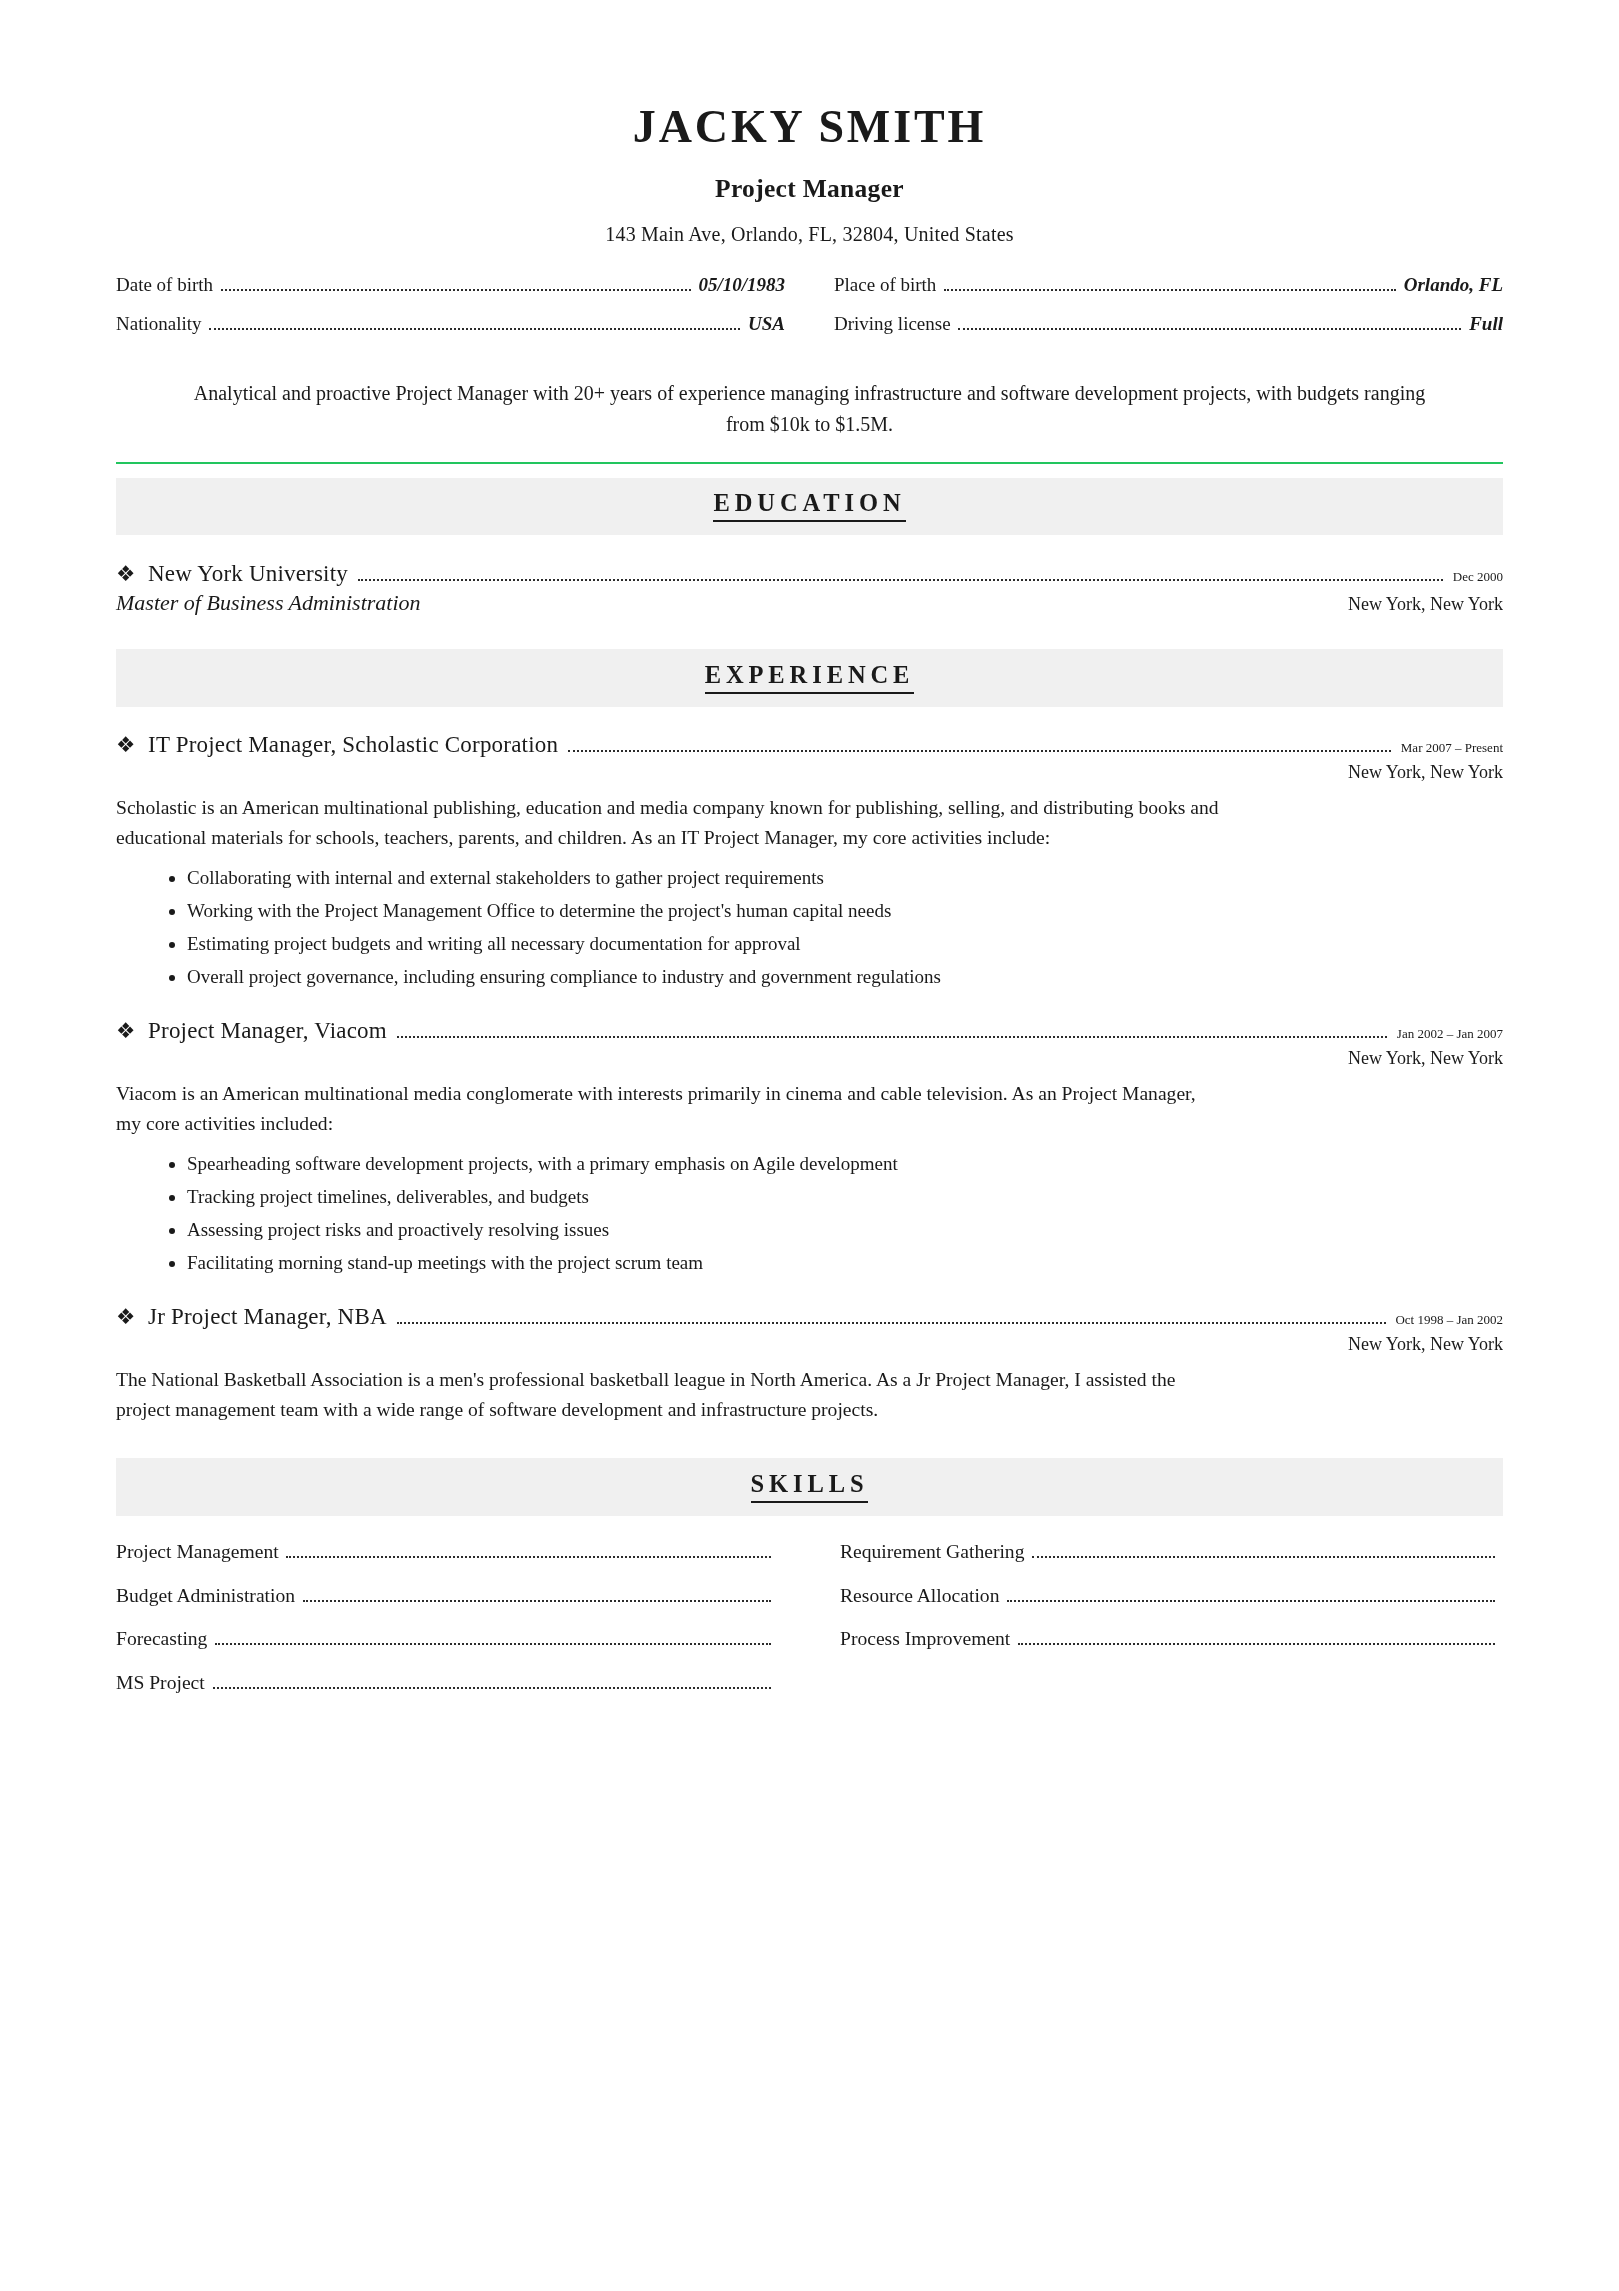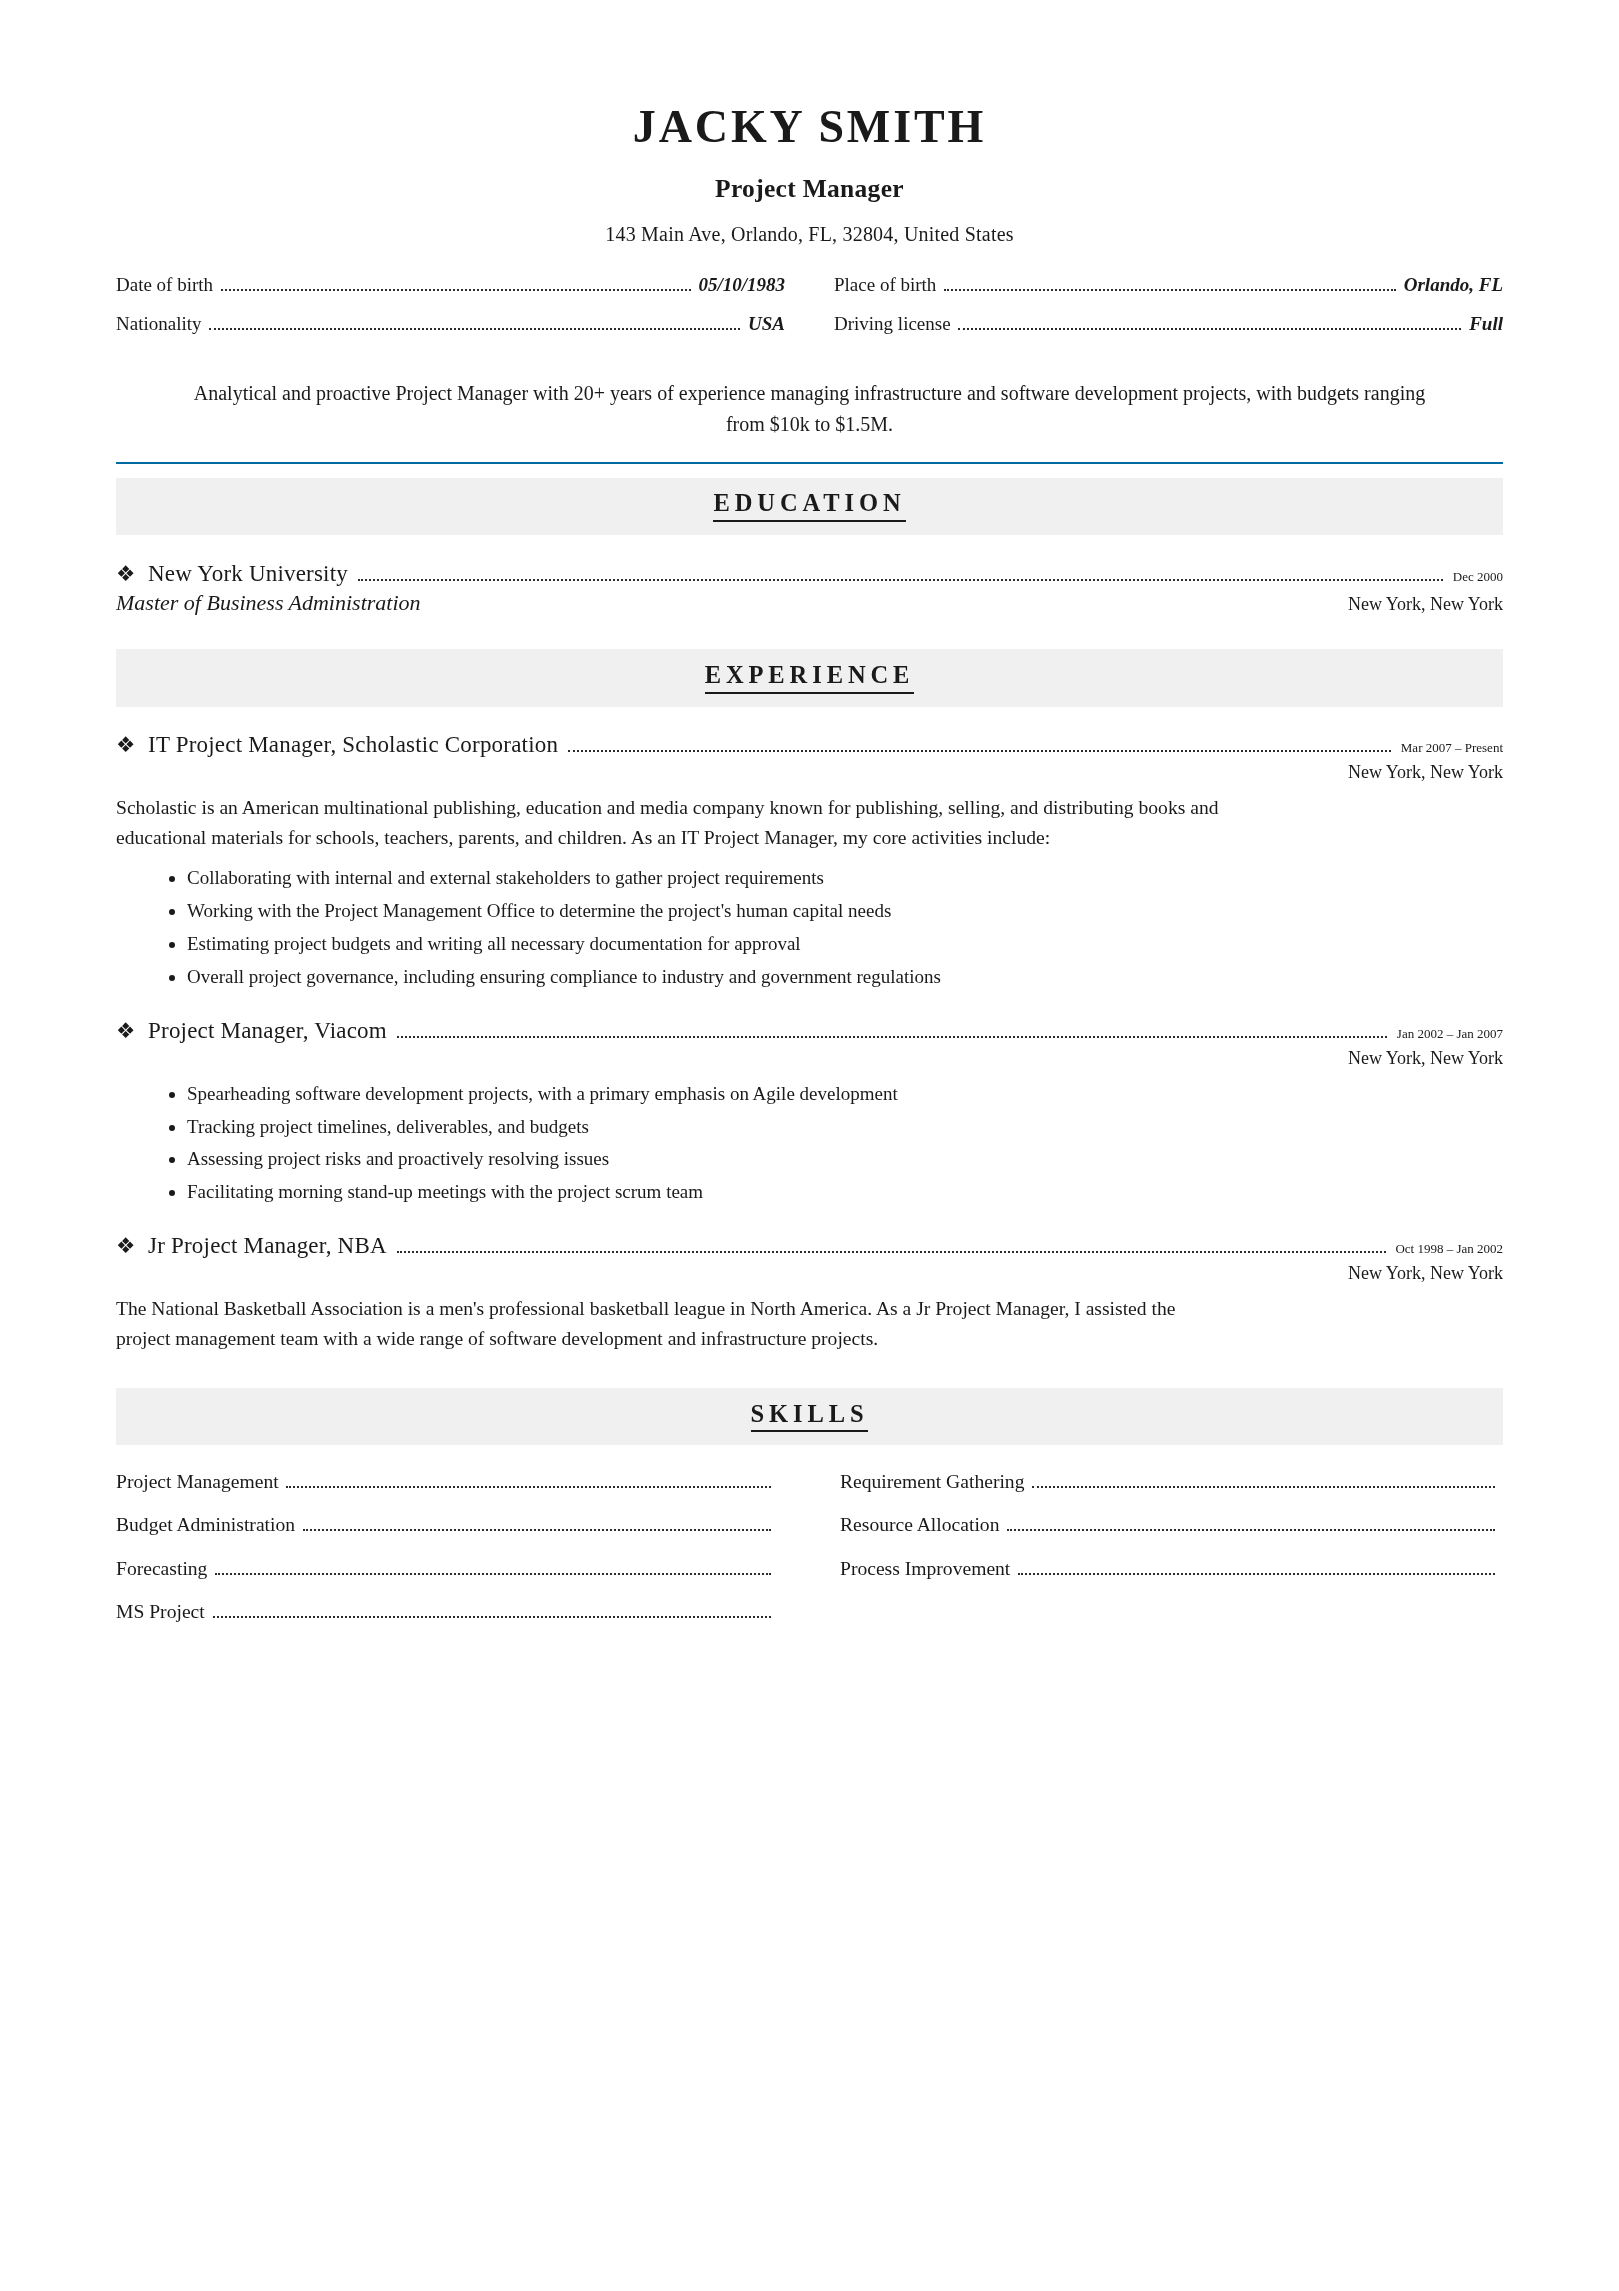--- a/index.html
+++ b/index.html
@@ -98,21 +98,21 @@
     padding-bottom: 2.9px;
     display: inline-block;
   }
 
   
   .profile-text {
     text-align: center;
     font-size: 20px;
     line-height: 1.55;
     padding: 25.5px 71px 21.6px 71px;
-    border-bottom: 2px solid #0369a1;
+    border-bottom: 2px solid #22c55e;
   }
 
   
   .entry { margin-top: 25.5px; }
   .entry-head {
     display: flex;
     align-items: baseline;
   }
   .bullet-diamond {
     flex: 0 0 auto;
@@ -268,20 +268,21 @@
     <div class="entry-head">
       <span class="bullet-diamond">❖</span>
       <span class="entry-title">Project Manager, Viacom</span>
       <span class="entry-dots"></span>
       <span class="entry-date">Jan 2002 – Jan 2007</span>
     </div>
     <div class="entry-sub">
       <span class="entry-subtitle"></span>
       <span class="entry-location">New York, New York</span>
     </div>
+    <div class="entry-desc">Viacom is an American multinational media conglomerate with interests primarily in cinema and cable television. As an Project Manager, my core activities included:</div>
     <ul class="entry-bullets">
       <li>Spearheading software development projects, with a primary emphasis on Agile development</li>
       <li>Tracking project timelines, deliverables, and budgets</li>
       <li>Assessing project risks and proactively resolving issues</li>
       <li>Facilitating morning stand-up meetings with the project scrum team</li>
     </ul>
   </div>
 
   <div class="entry">
     <div class="entry-head">

